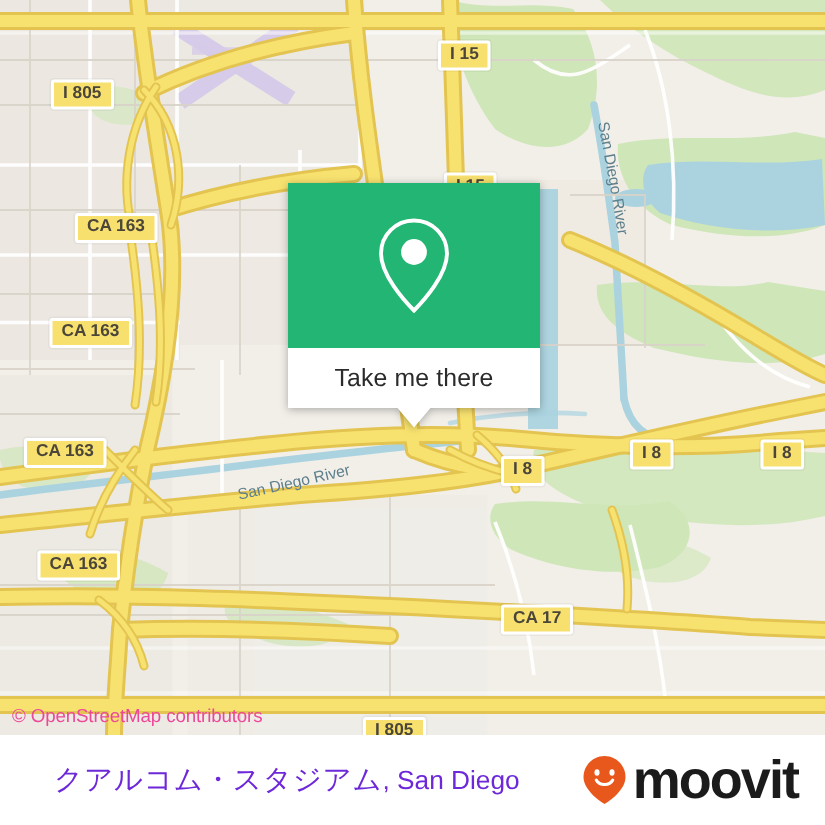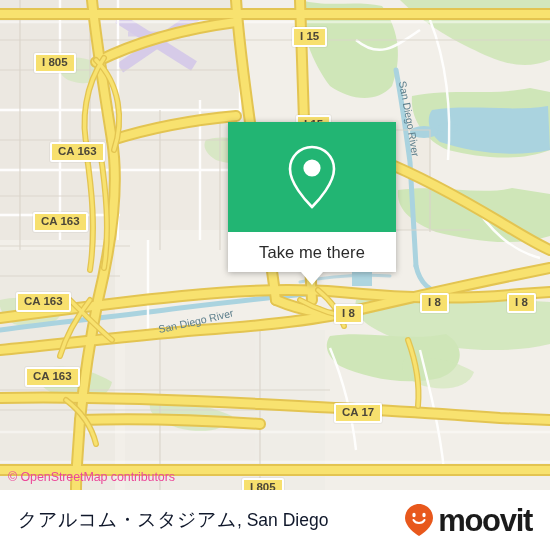--- a/index.html
+++ b/index.html
@@ -41,21 +41,20 @@
   }
 
   
   #card {
     position: absolute;
     left: 192px;
     top: 122px;
     width: 168px;
     z-index: 50;
     filter: drop-shadow(0 1px 3px rgba(0,0,0,0.30));
-    margin-left: 36px;
   }
   #card-top {
     background: #22b573;
     height: 110px;
     display: flex;
     align-items: center;
     justify-content: center;
   }
   #card-bottom {
     background: #ffffff;
@@ -89,40 +88,40 @@
     z-index: 60;
     overflow: hidden;
   }
   #footer-fade {
     position: absolute;
     left: 0; top: 0; width: 550px; height: 60px;
     background: rgba(255,255,255,0.90);
   }
   #footer-caption {
     position: absolute;
-    left: 18px;
+    left: 36px;
     top: 50%;
     transform: translateY(-50%);
     font-size: 18px;
-    color: #0f172a;
+    color: #6d28d9;
     white-space: nowrap;
   }
   #footer-caption .jp { font-size: 19px; letter-spacing: 0.5px; }
   #footer-caption .en { font-size: 17.5px; }
   #brand {
     position: absolute;
     right: 18px;
     top: 50%;
     transform: translateY(-50%);
     display: flex;
     align-items: center;
     gap: 4px;
   }
   #brand-word {
-    font-size: 31px;
+    font-size: 36px;
     font-weight: bold;
     color: #1b1b1b;
     letter-spacing: -1.3px;
     line-height: 1;
   }
 </style>
 </head>
 <body>
 
 <div id="app">

